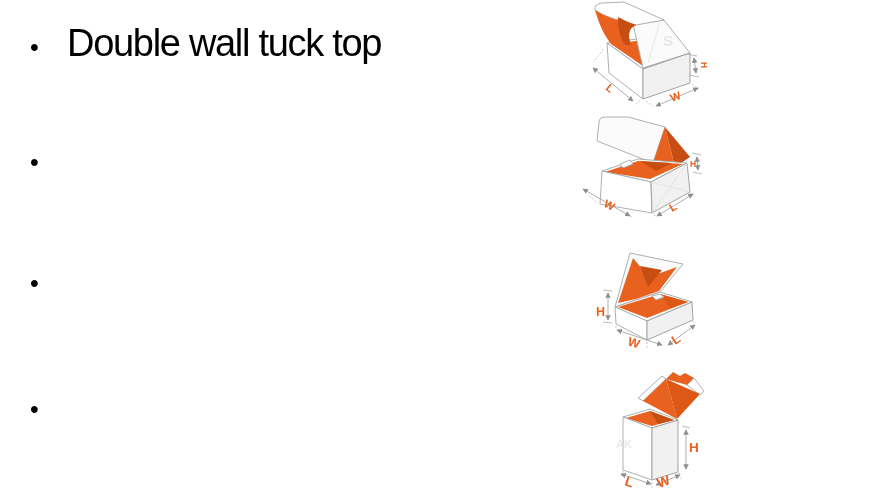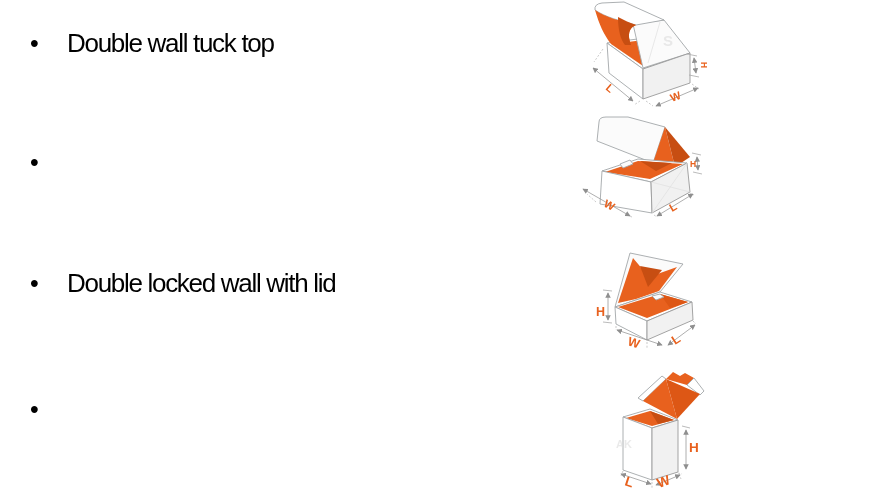--- a/index.html
+++ b/index.html
@@ -7,21 +7,21 @@
     width:880px;height:503px;background:#ffffff;
     font-family:"Liberation Sans",sans-serif;
     position:relative;overflow:hidden;
   }
   .stage{position:absolute;inset:0;}
   .row{
     position:absolute;left:30px;display:flex;align-items:baseline;
     color:#000;line-height:46px;white-space:nowrap;
   }
   .bullet{font-size:25px;width:37px;flex:none;}
-  .label{font-size:26px;letter-spacing:-1.3px;}
+  .label{font-size:38px;letter-spacing:-1.3px;}
   .illus{position:absolute;}
   svg text.dim{
     font-family:"Liberation Sans",sans-serif;font-weight:700;fill:#E8611E;
   }
   svg text.wm{
     font-family:"Liberation Sans",sans-serif;font-weight:700;fill:#dcdcdc;opacity:.6;
   }
   .f-white{fill:#ffffff;stroke:#a3a7a9;stroke-width:.9;stroke-linejoin:round;}
   .f-lite{fill:#fbfbfb;stroke:#a3a7a9;stroke-width:.9;stroke-linejoin:round;}
   .f-shade{fill:#f1f1f1;stroke:#9a9a9a;stroke-width:.9;stroke-linejoin:round;}
@@ -48,21 +48,20 @@
 
   <div class="row" style="top:20px">
     <span class="bullet">•</span>
     <span class="label">Double wall tuck top</span>
   </div>
   <div class="row" style="top:139px">
     <span class="bullet">•</span>
   </div>
   <div class="row" style="top:260px">
     <span class="bullet">•</span>
-    <span class="label">Double locked wall with lid</span>
   </div>
   <div class="row" style="top:386px">
     <span class="bullet">•</span>
   </div>
 
   <svg class="illus" style="left:590px;top:0px" width="125" height="112" viewBox="0 0 125 112">
     <g>
       <polygon class="f-white" points="17,43 55,38 100,53 53,69"></polygon>
       <polygon class="f-or" points="21,44 54,40 96,53 53,66"></polygon>
       <polygon class="f-lite" points="43,24 74,20 100,53 53,68"></polygon>

